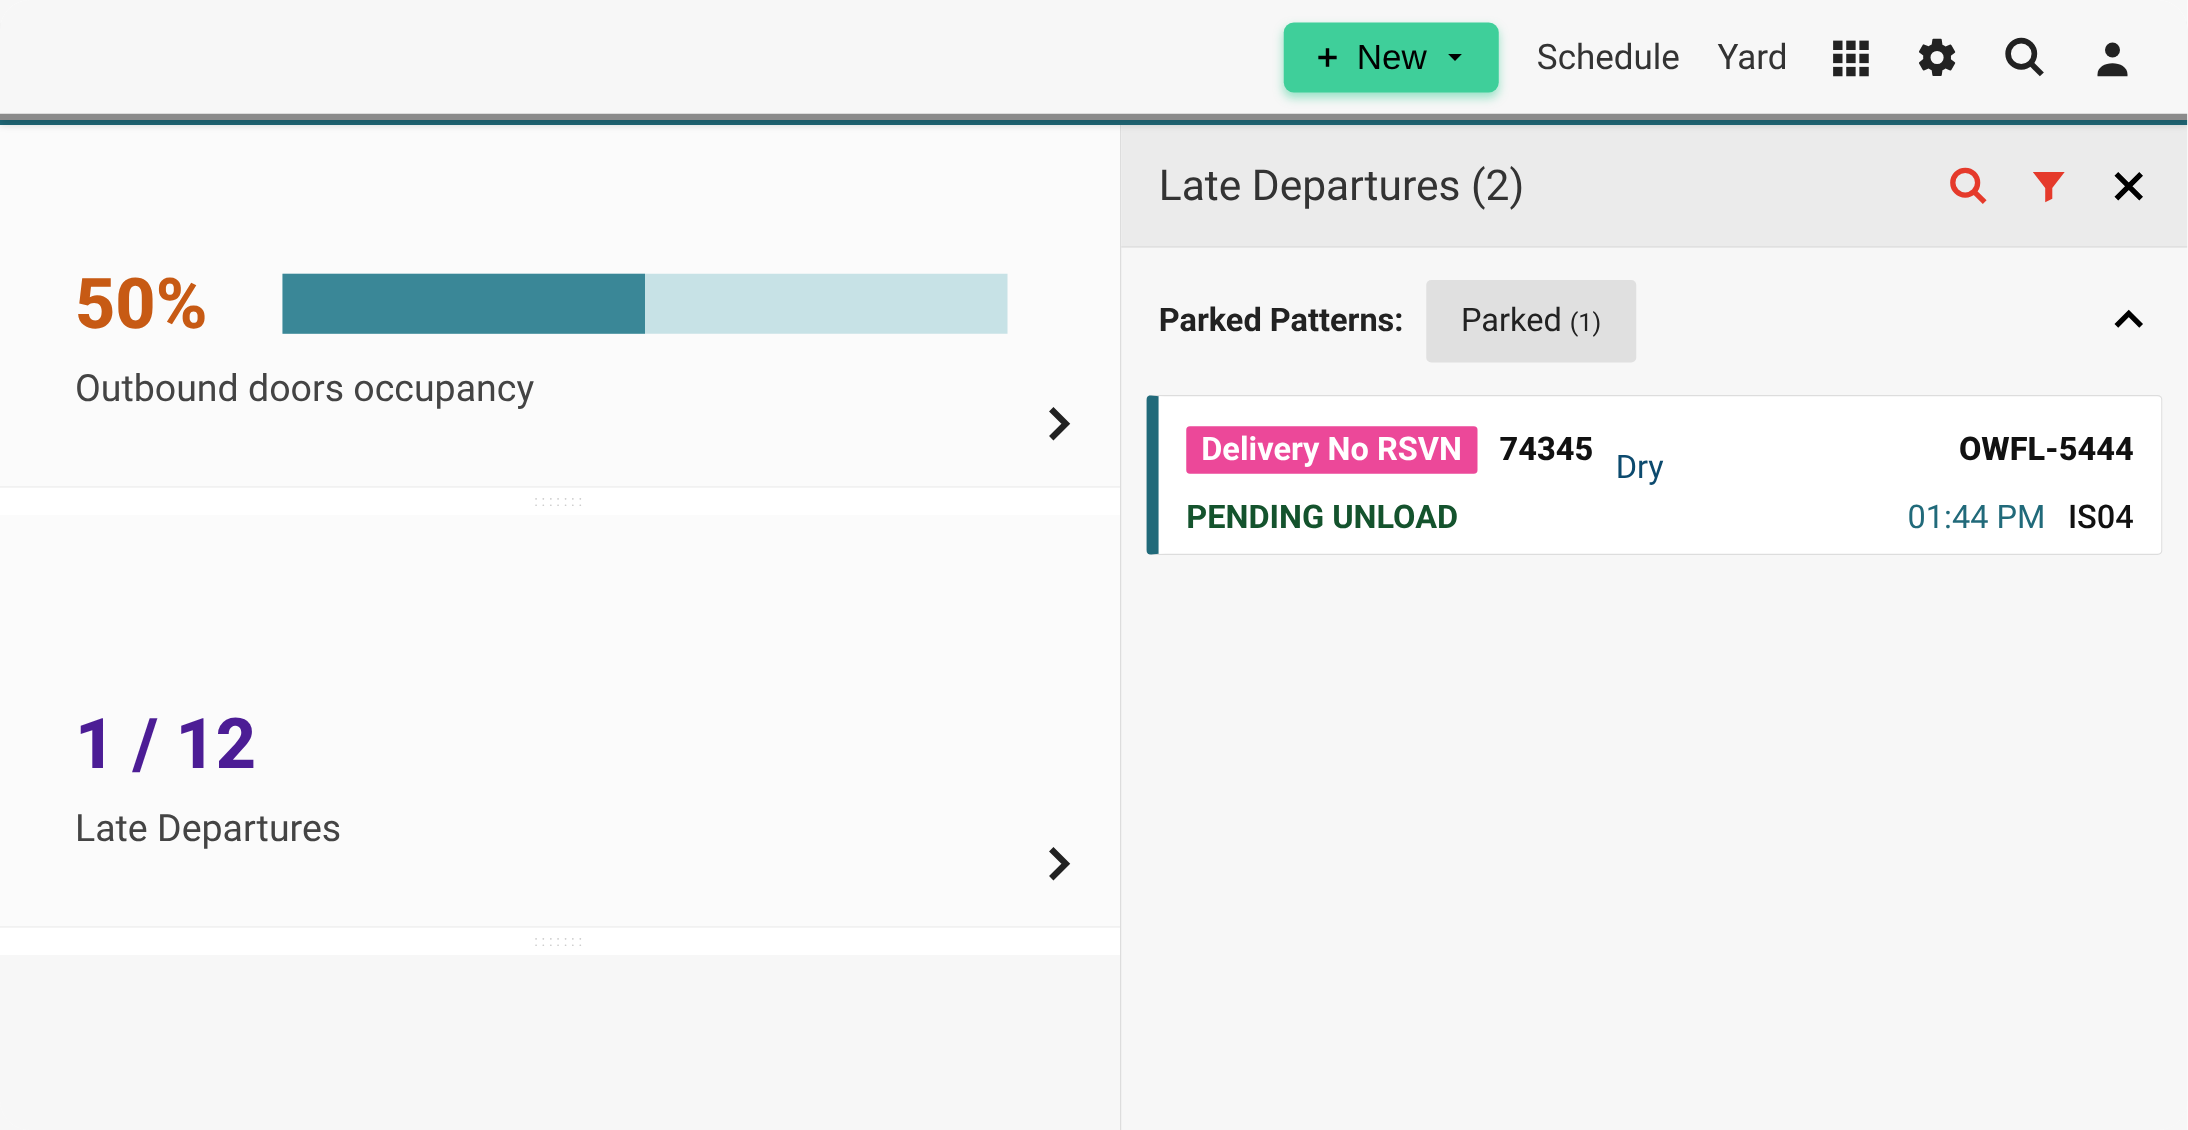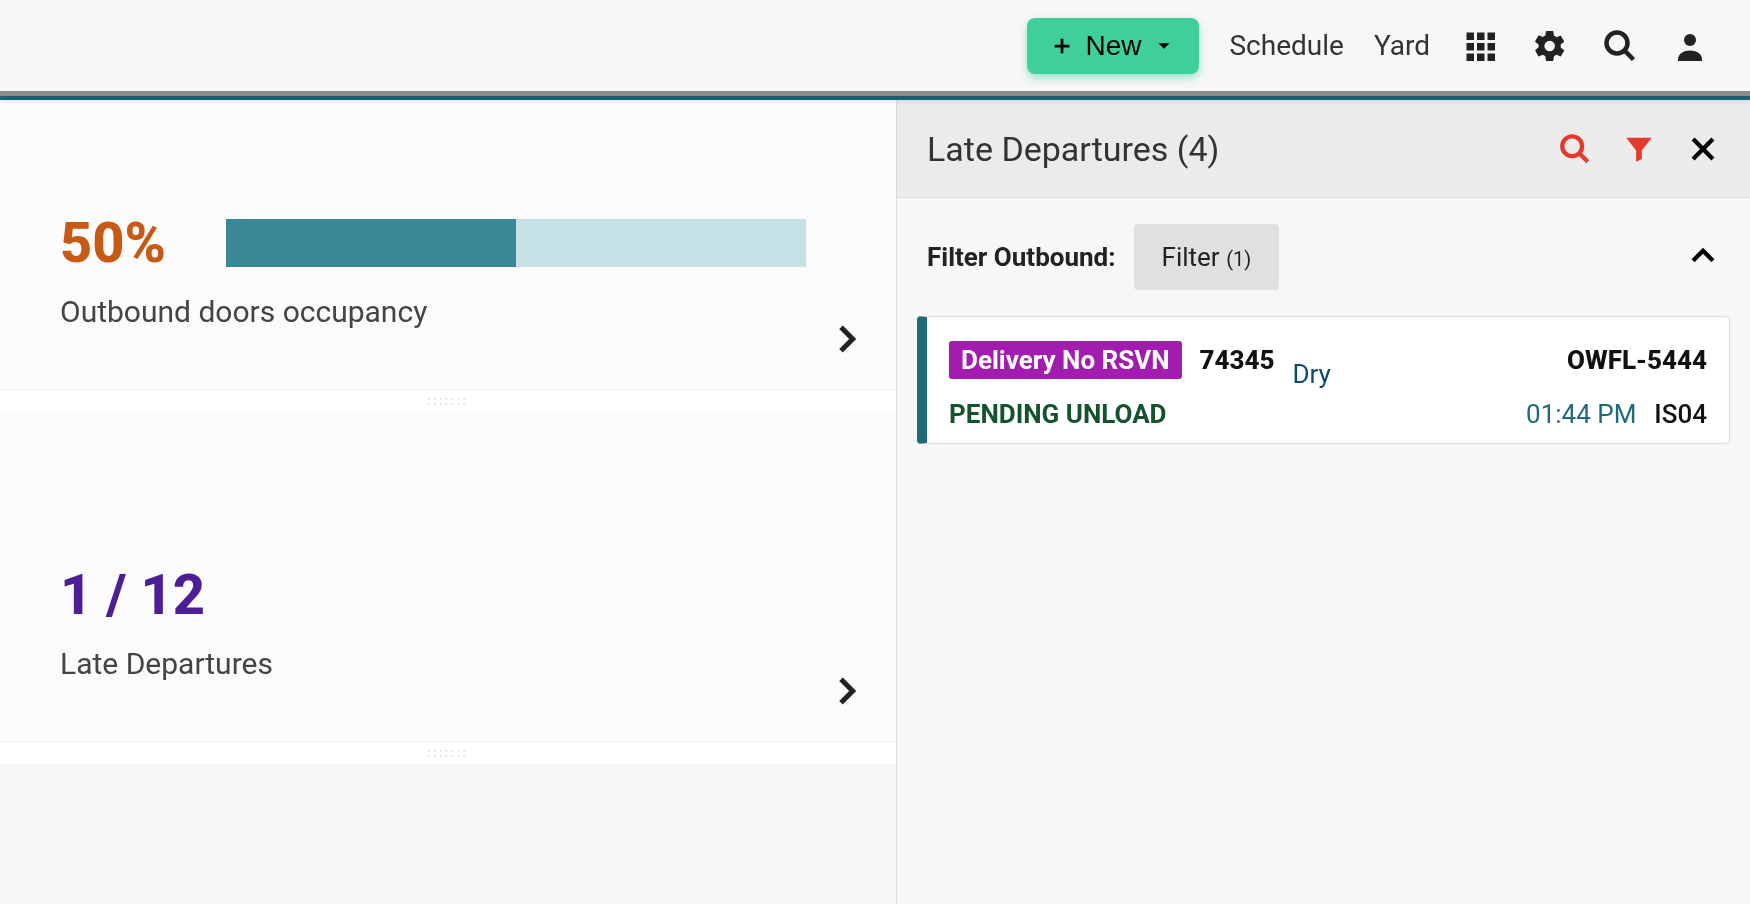--- a/index.html
+++ b/index.html
@@ -212,21 +212,21 @@
       flex-direction: column;
       gap: 10px;
     }
     .entry-row{
       display:flex;
       align-items:center;
       gap: 18px;
       font-size: 26px;
     }
     .badge {
-      background: #a21caf;
+      background: #ec4899;
       color: #fff;
       font-weight: 700;
       padding: 4px 12px;
       border-radius: 3px;
     }
     .entry-id{ font-weight:800; color:#111;}
     .entry-type{ color:#0c4a6e;margin-top:28px;}
     .entry-asset{ margin-left:auto; font-weight:800; color:#111;}
     .entry-status{ color:#14532d; font-weight:700;}
     .entry-time{ color:#216a7a; margin-left:auto;}
@@ -311,43 +311,43 @@
           <svg viewBox="0 0 24 24" fill="none" stroke="currentColor" stroke-width="3">
               <path d="M9 5l7 7-7 7"></path>
             </svg>
         </div>
       </div>
       <div class="card-divider">:::::::</div>
     </div>
 
     <div class="right-col">
       <div class="panel-header">
-        <div class="panel-title">Late Departures (4)</div>
+        <div class="panel-title">Late Departures (2)</div>
         <div class="h-icon" style="color:#e53a2b">
           <svg viewBox="0 0 24 24" width="34" height="34" fill="none" stroke="currentColor" stroke-width="3">
               <circle cx="10" cy="10" r="7"></circle>
               <path d="M21 21l-6-6"></path>
             </svg>
         </div>
         <div class="h-icon" style="color:#e53a2b">
           <svg viewBox="0 0 24 24" width="34" height="34" fill="currentColor">
               <path d="M3 4h18l-7 9v6l-4 2v-8z"></path>
             </svg>
         </div>
         <div class="h-icon">
           <svg viewBox="0 0 24 24" width="34" height="34" fill="none" stroke="currentColor" stroke-width="3">
               <path d="M5 5l14 14M19 5L5 19"></path>
             </svg>
         </div>
       </div>
 
       <div class="filter-row">
-        <span class="filter-label">Filter Outbound:</span>
+        <span class="filter-label">Parked Patterns:</span>
         <span class="chip">
-          <span>Filter</span>
+          <span>Parked</span>
           <span class="chip-count">(1)</span>
         </span>
         <div class="collapse-btn">
           <svg viewBox="0 0 24 24" width="34" height="34" fill="none" stroke="currentColor" stroke-width="3">
               <path d="M5 16l7-7 7 7"></path>
             </svg>
         </div>
       </div>
 
       <div class="entry">

